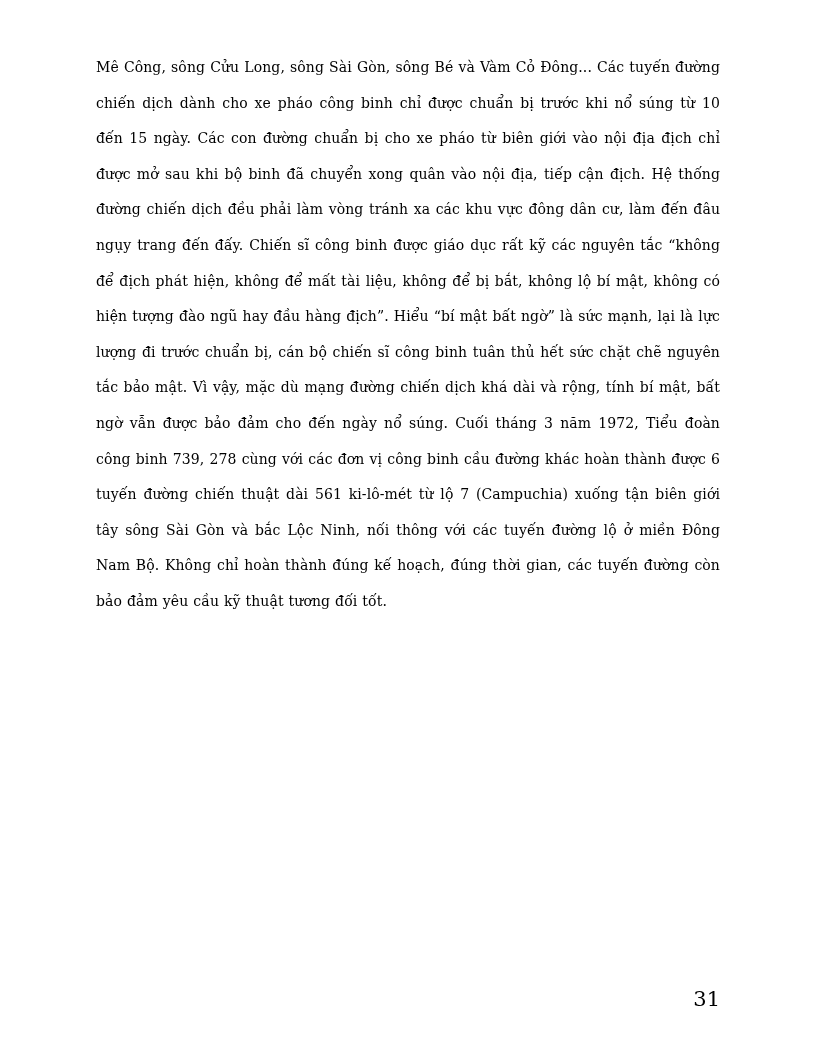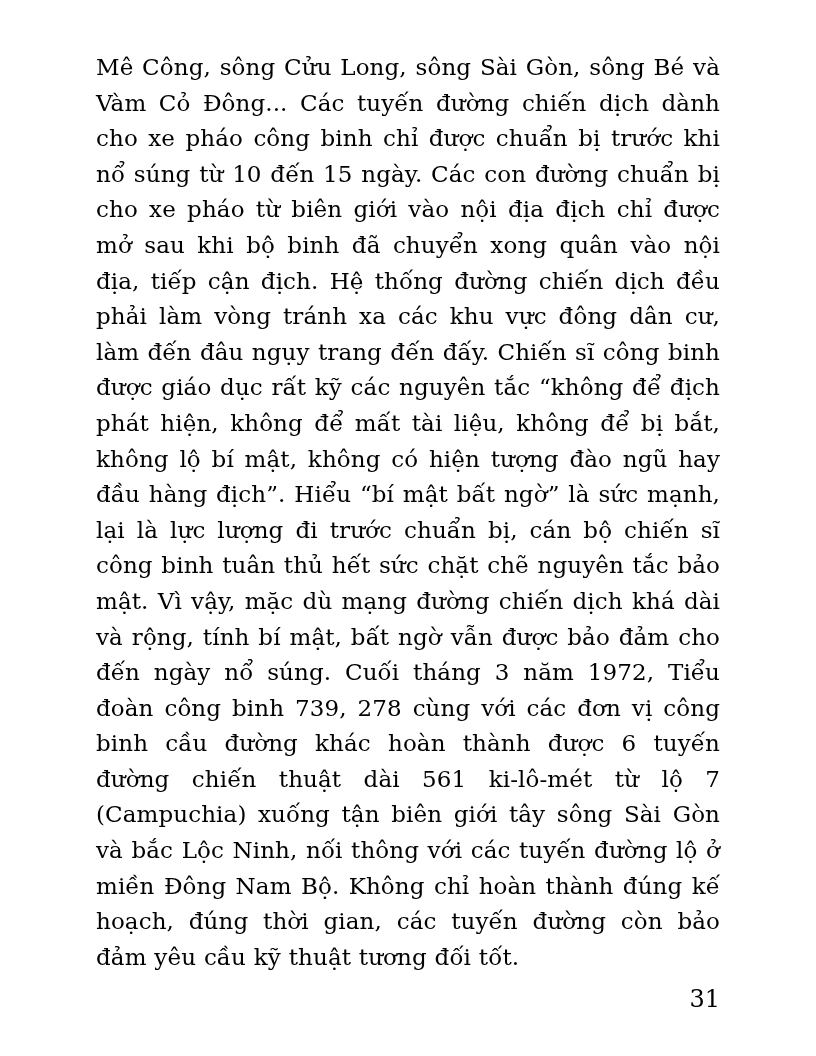--- a/index.html
+++ b/index.html
@@ -20,39 +20,39 @@
     height: 1056px;
     box-sizing: border-box;
   }
   .text-column {
     position: absolute;
     left: 96px;
     top: 50px;
     width: 624px;
   }
   .para {
-    font-size: 23px;
+    font-size: 14px;
     line-height: 35.6px;
     text-align: justify;
     text-justify: inter-word;
     margin: 0;
     letter-spacing: 0.1px;
     word-spacing: 0.4px;
   }
   .para + .para {
     margin-top: 5px;
   }
   .para.indent {
     text-indent: 46px;
   }
   .page-number {
     position: absolute;
     right: 96px;
     bottom: 44px;
-    font-size: 24px;
+    font-size: 21px;
     line-height: 26px;
     text-align: right;
   }
 </style>
 </head>
 <body>
 
 <div class="page">
   <div class="text-column">
     <p class="para">Mê Công, sông Cửu Long, sông Sài Gòn, sông Bé và Vàm Cỏ Đông... Các tuyến đường chiến dịch dành cho xe pháo công binh chỉ được chuẩn bị trước khi nổ súng từ 10 đến 15 ngày. Các con đường chuẩn bị cho xe pháo từ biên giới vào nội địa địch chỉ được mở sau khi bộ binh đã chuyển xong quân vào nội địa, tiếp cận địch. Hệ thống đường chiến dịch đều phải làm vòng tránh xa các khu vực đông dân cư, làm đến đâu ngụy trang đến đấy. Chiến sĩ công binh được giáo dục rất kỹ các nguyên tắc “không để địch phát hiện, không để mất tài liệu, không để bị bắt, không lộ bí mật, không có hiện tượng đào ngũ hay đầu hàng địch”. Hiểu “bí mật bất ngờ” là sức mạnh, lại là lực lượng đi trước chuẩn bị, cán bộ chiến sĩ công binh tuân thủ hết sức chặt chẽ nguyên tắc bảo mật. Vì vậy, mặc dù mạng đường chiến dịch khá dài và rộng, tính bí mật, bất ngờ vẫn được bảo đảm cho đến ngày nổ súng. Cuối tháng 3 năm 1972, Tiểu đoàn công binh 739, 278 cùng với các đơn vị công binh cầu đường khác hoàn thành được 6 tuyến đường chiến thuật dài 561 ki-lô-mét từ lộ 7 (Campuchia) xuống tận biên giới tây sông Sài Gòn và bắc Lộc Ninh, nối thông với các tuyến đường lộ ở miền Đông Nam Bộ. Không chỉ hoàn thành đúng kế hoạch, đúng thời gian, các tuyến đường còn bảo đảm yêu cầu kỹ thuật tương đối tốt.</p>

